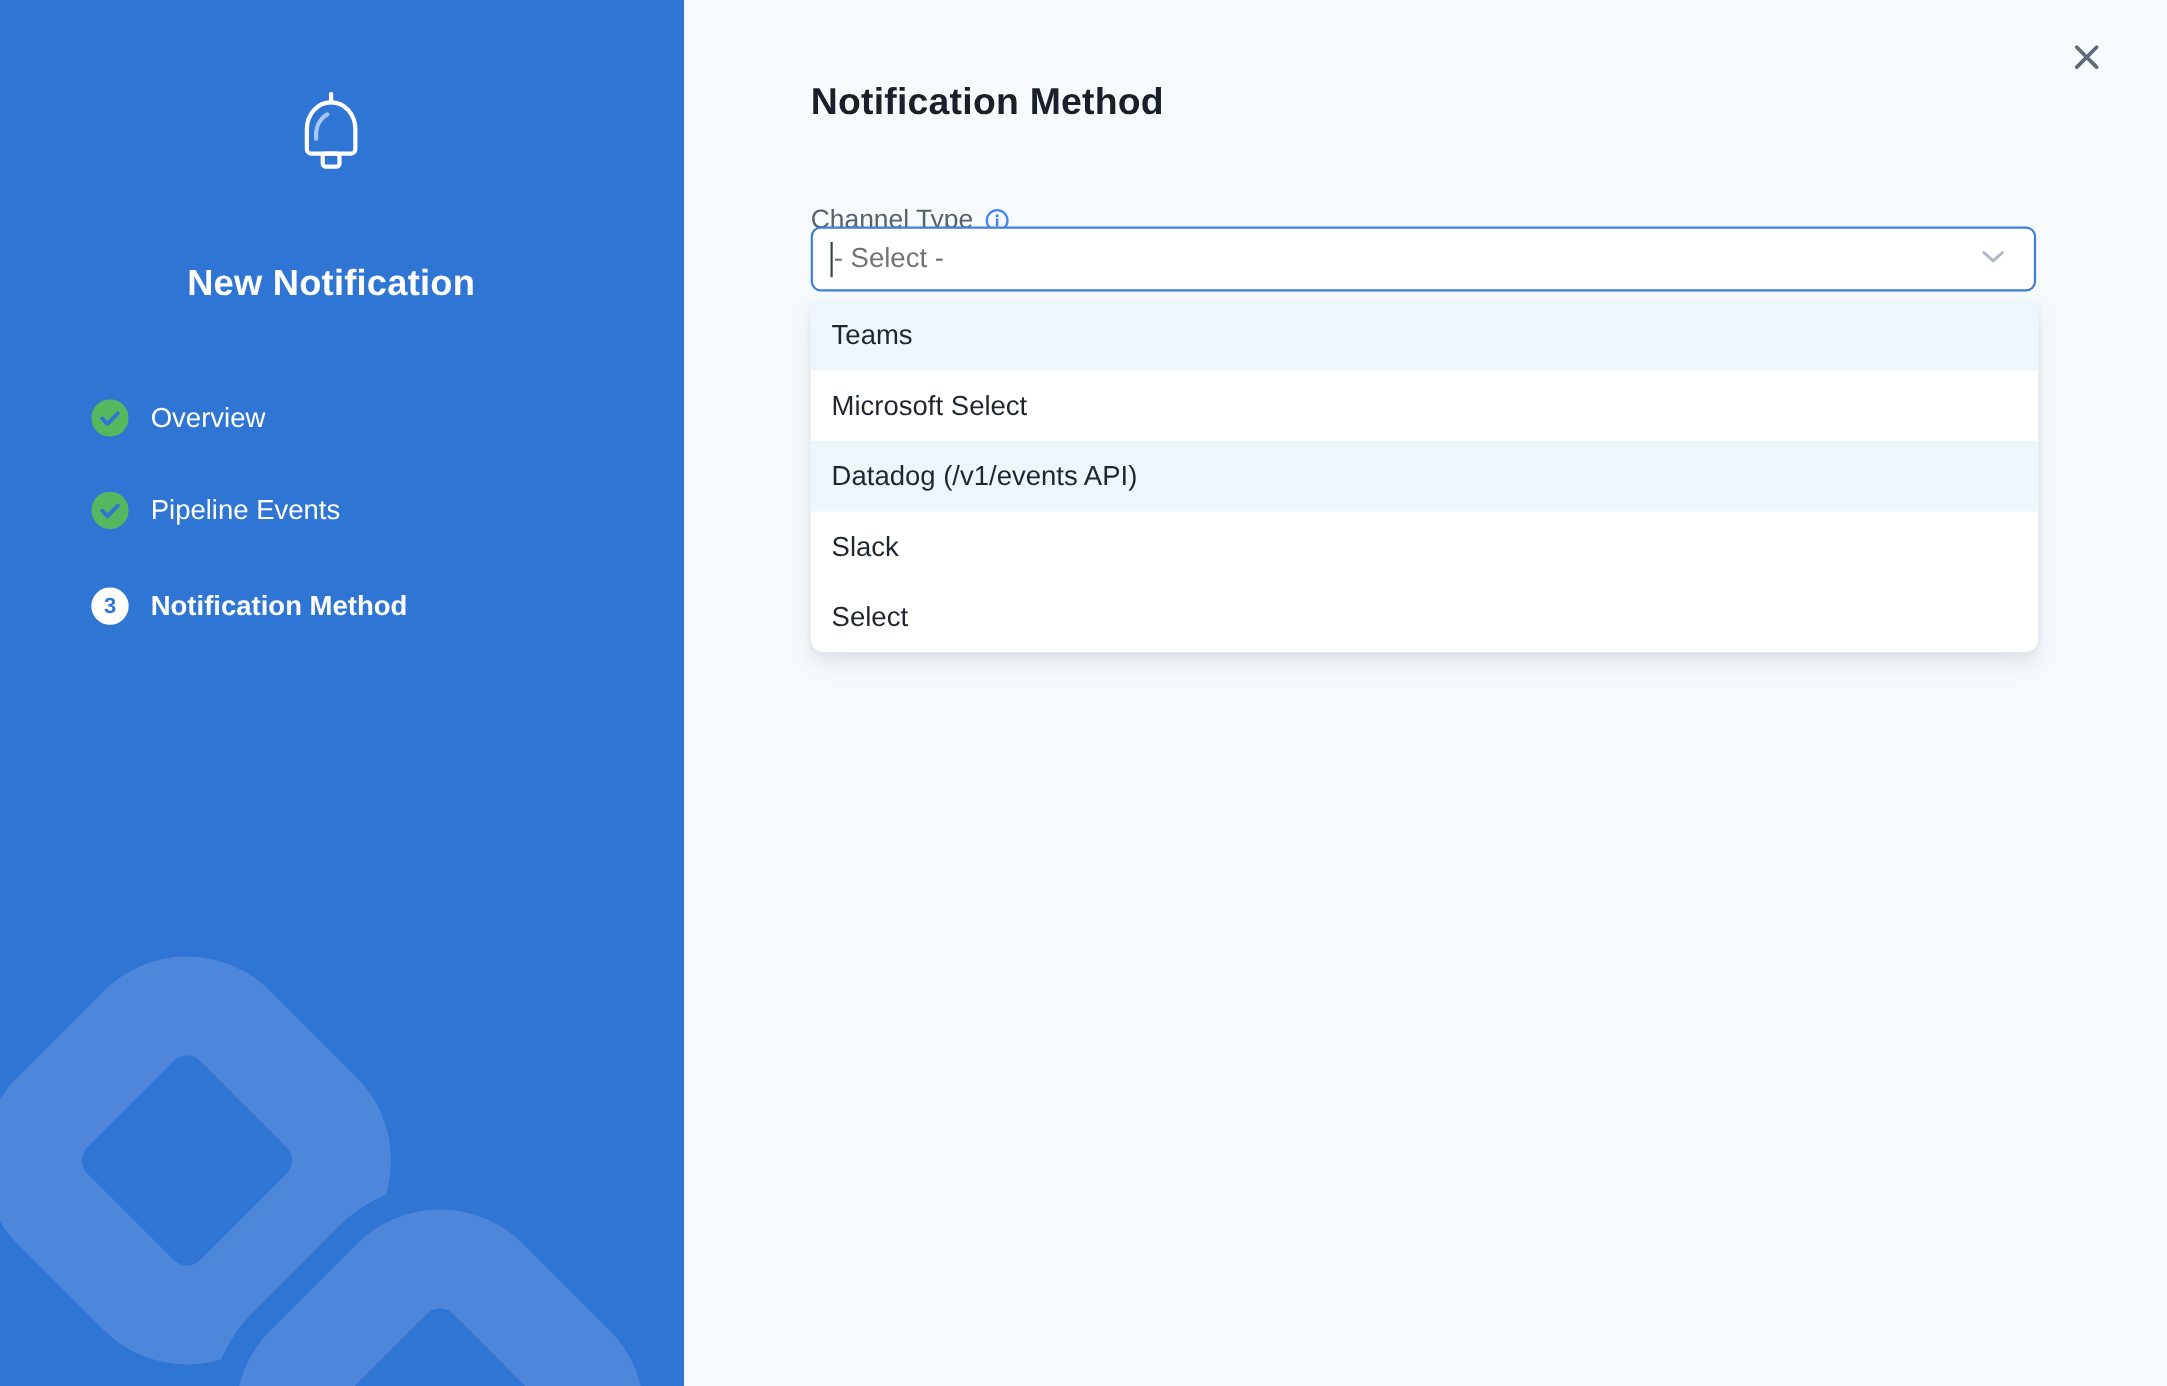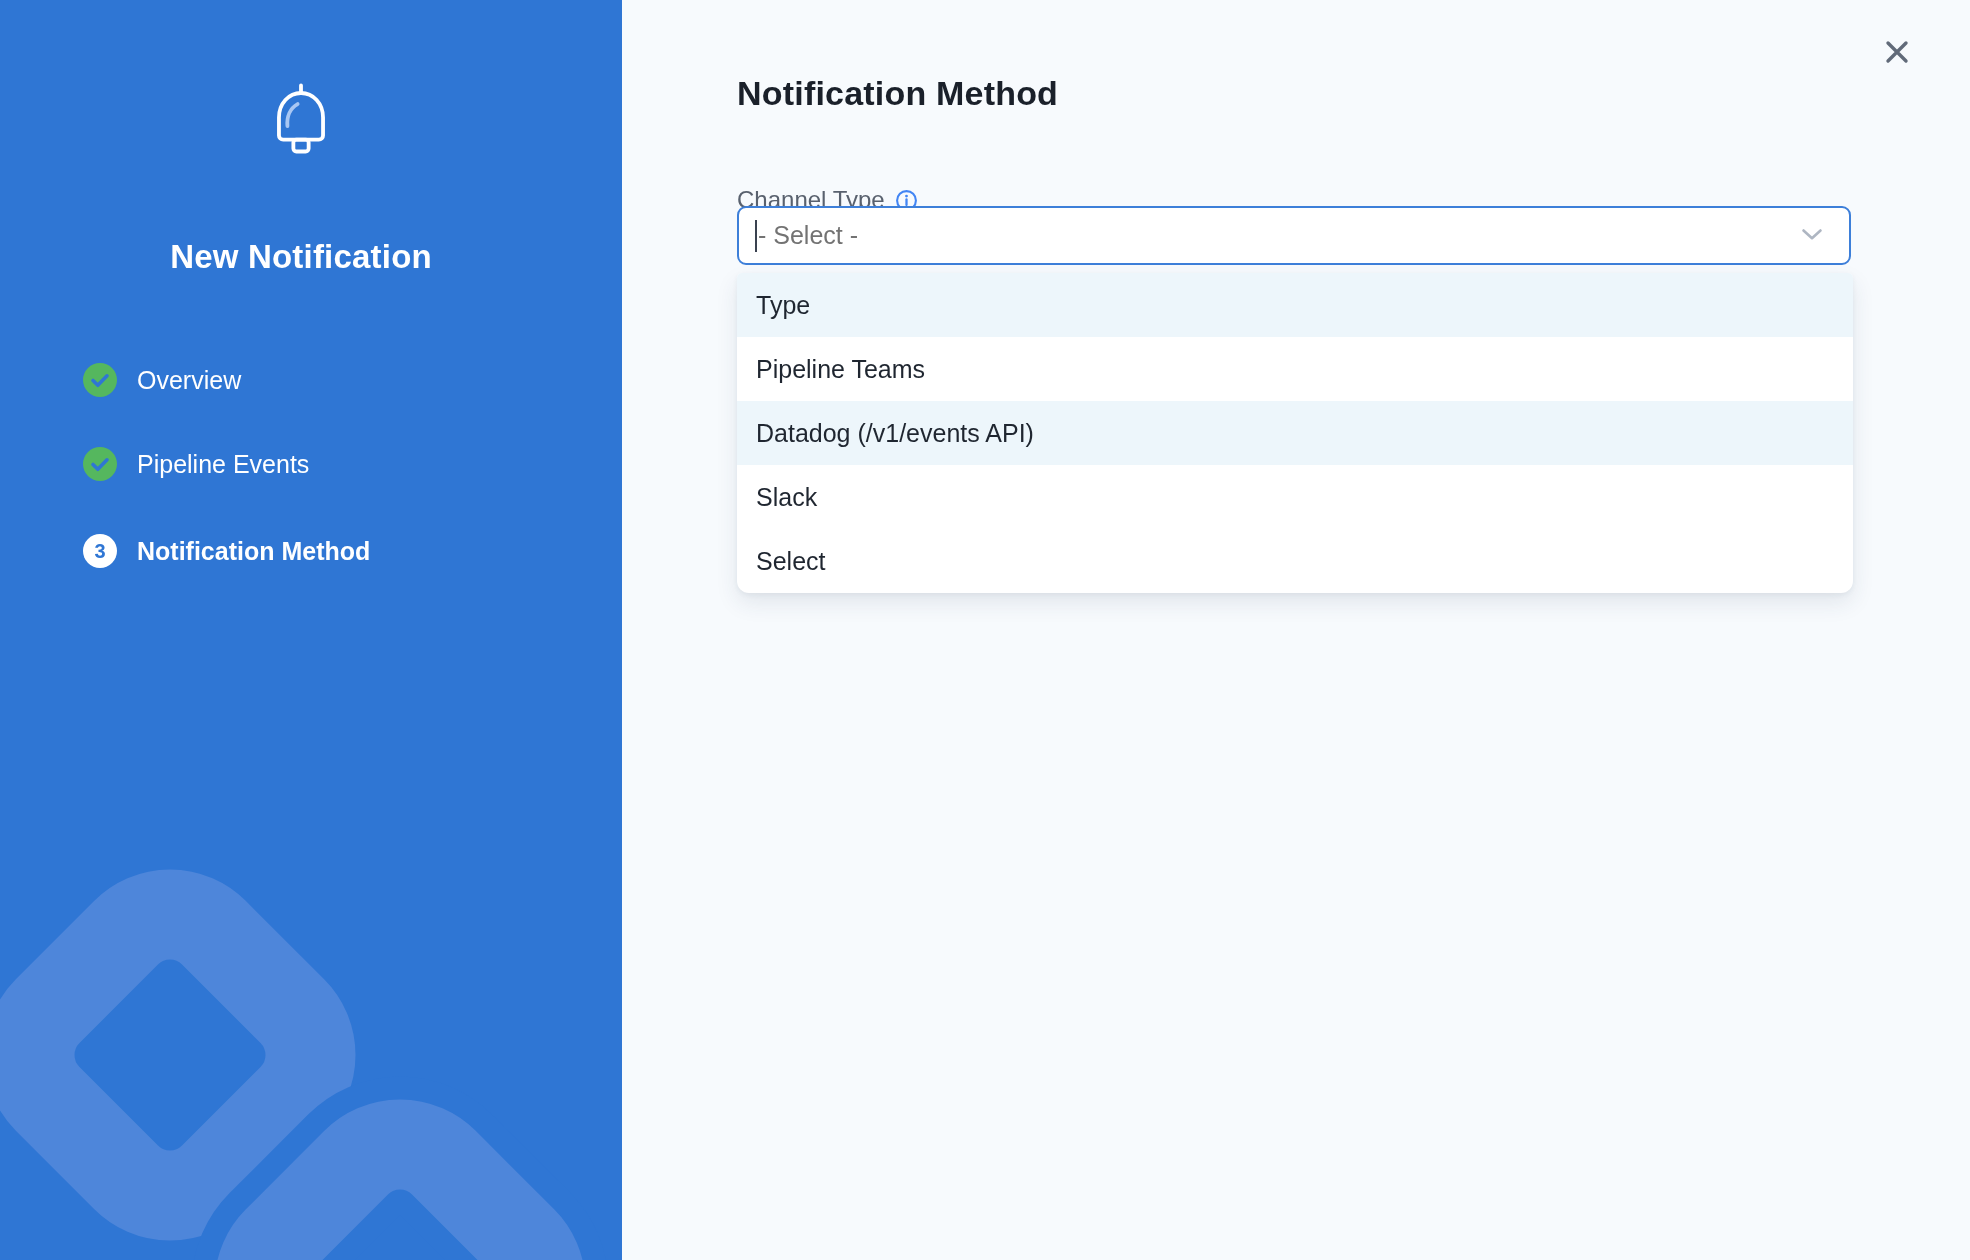--- a/index.html
+++ b/index.html
@@ -144,20 +144,20 @@
     <span class="caret"></span>
     <span class="select-placeholder">- Select -</span>
     <span class="select-chevron">
       <svg width="22" height="13" viewBox="0 0 22 13" fill="none">
         <path d="M2.5 2.5 L11 10.2 L19.5 2.5" stroke="#AEB6C2" stroke-width="2.6" stroke-linecap="round" stroke-linejoin="round"></path>
       </svg>
     </span>
   </div>
 
   <ul class="dropdown">
-    <li class="option alt">Type</li>
-    <li class="option">Pipeline Teams</li>
+    <li class="option alt">Teams</li>
+    <li class="option">Microsoft Select</li>
     <li class="option alt">Datadog (/v1/events API)</li>
     <li class="option">Slack</li>
     <li class="option">Select</li>
   </ul>
 
 </section>
 
 </body></html>

